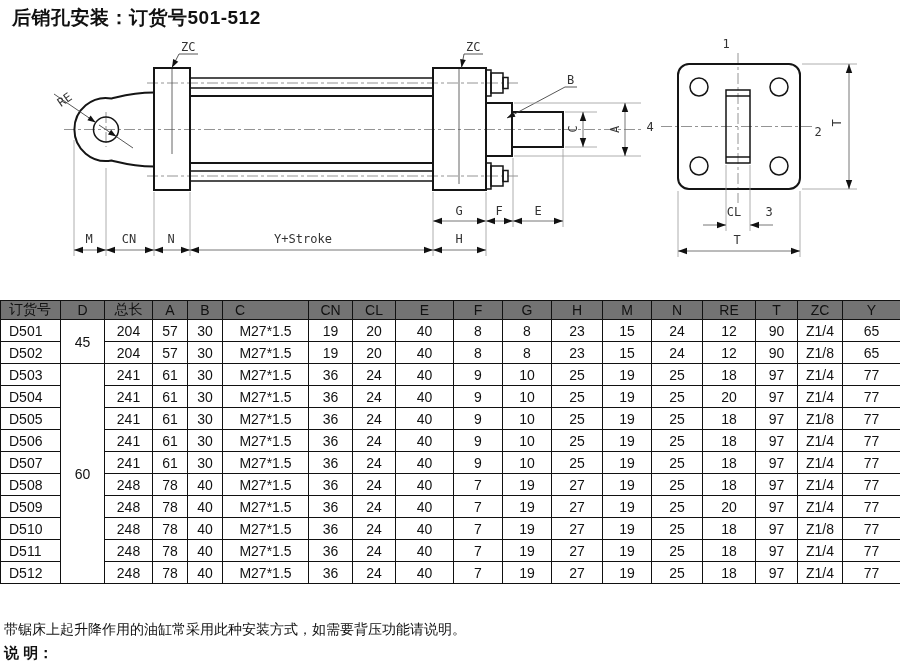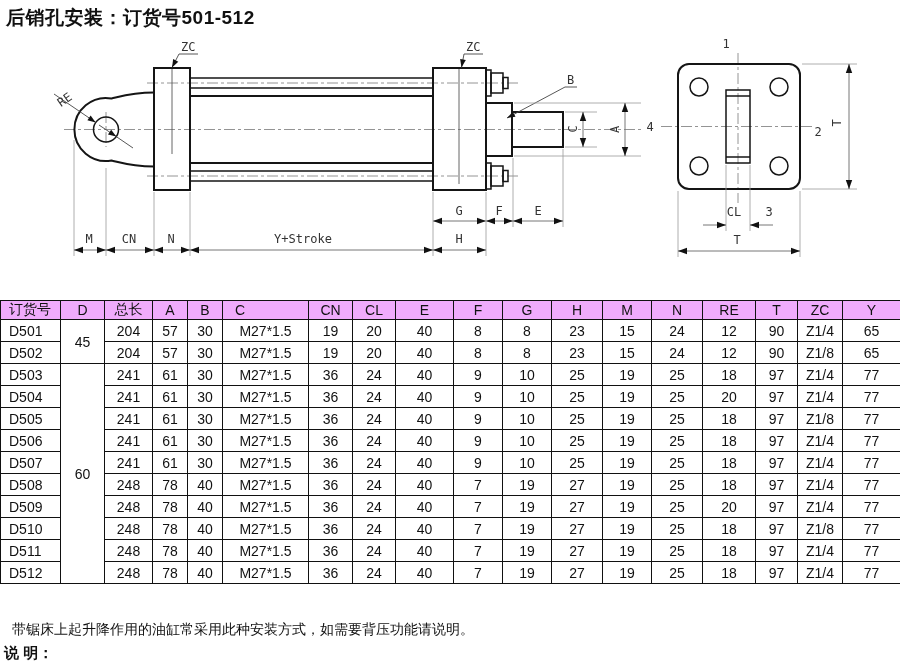--- a/index.html
+++ b/index.html
@@ -1,39 +1,39 @@
 <!DOCTYPE html>
 <html><head>
 <meta charset="utf-8">
 <style>
   * { margin:0; padding:0; box-sizing:border-box; }
   html,body { background:#fff; }
   body { width:900px; height:661px; position:relative; font-family:"Liberation Sans",sans-serif; color:#111; overflow:hidden; }
-  .title { position:absolute; top:5px; left:6px; font-size:19px; font-weight:bold; letter-spacing:0.5px;text-align:right; }
+  .title { position:absolute; top:5px; left:12px; font-size:19px; font-weight:bold; letter-spacing:0.5px;text-align:right; }
   #drawing { position:absolute; top:0; left:0; }
   
   .ol  { stroke:#151515; fill:none; stroke-width:2; }
   .ol1 { stroke:#151515; fill:none; stroke-width:1.5; }
   .thin{ stroke:#555; fill:none; stroke-width:0.9; }
   .cl  { stroke:#888; fill:none; stroke-width:0.9; stroke-dasharray:11 3 3 3; }
   .ext { stroke:#999; fill:none; stroke-width:0.8; }
   .dim { stroke:#777; fill:none; stroke-width:1; }
   .ldr { stroke:#444; fill:none; stroke-width:0.9; }
   .dl  { font-family:"DejaVu Sans Mono",monospace; font-size:12px; fill:#333; }
   
   #dims { position:absolute; top:300px; left:0; width:900px; border-collapse:collapse; table-layout:fixed;
           font-family:"Liberation Sans",sans-serif; font-size:14px; }
   #dims td, #dims th { border:1px solid #111; text-align:center; padding:0 1px; height:22px;
           font-weight:normal; white-space:nowrap; overflow:hidden; }
-  #dims thead th { background:#f0abfc; height:16px; }
+  #dims thead th { background:#737373; height:16px; }
   .col-first { text-align:left !important; padding-left:8px !important; }
   .col-c-h   { text-align:left !important; padding-left:12px !important; }
   
   .note-h { position:absolute; top:596px; left:4px; font-size:15px; font-weight:bold;margin-top:48px; }
-  .note-b { position:absolute; top:621px; left:12px; font-size:14px;text-align:right; }
+  .note-b { position:absolute; top:621px; left:4px; font-size:14px;text-align:right; }
 </style>
 </head>
 <body>
 
 <div class="title">后销孔安装：订货号501-512</div>
 
 <svg id="drawing" width="900" height="298" viewBox="0 0 900 298" xmlns="http://www.w3.org/2000/svg">
   <defs>
     <marker id="arr" viewBox="0 0 10 8" refX="9.5" refY="4" markerWidth="11" markerHeight="8" orient="auto-start-reverse">
       <path d="M0.5,0.8 L9.5,4 L0.5,7.2 z" fill="#111"></path>

